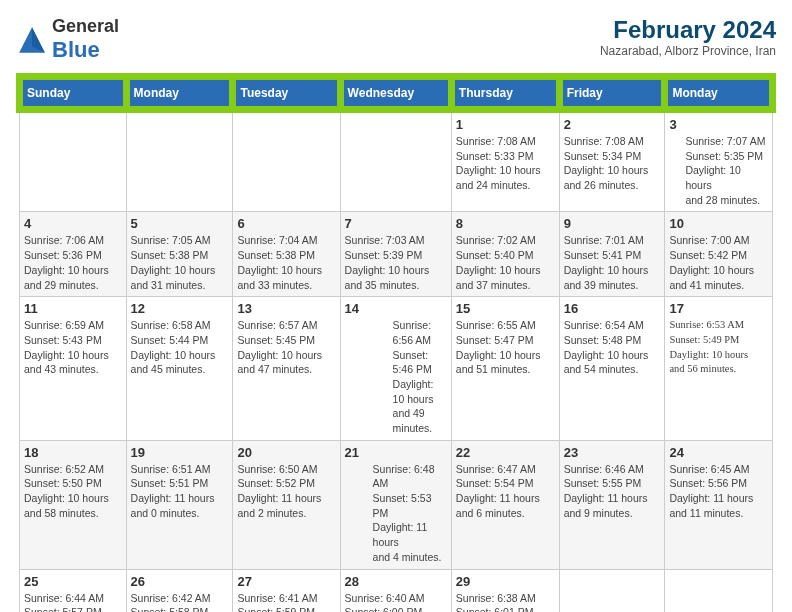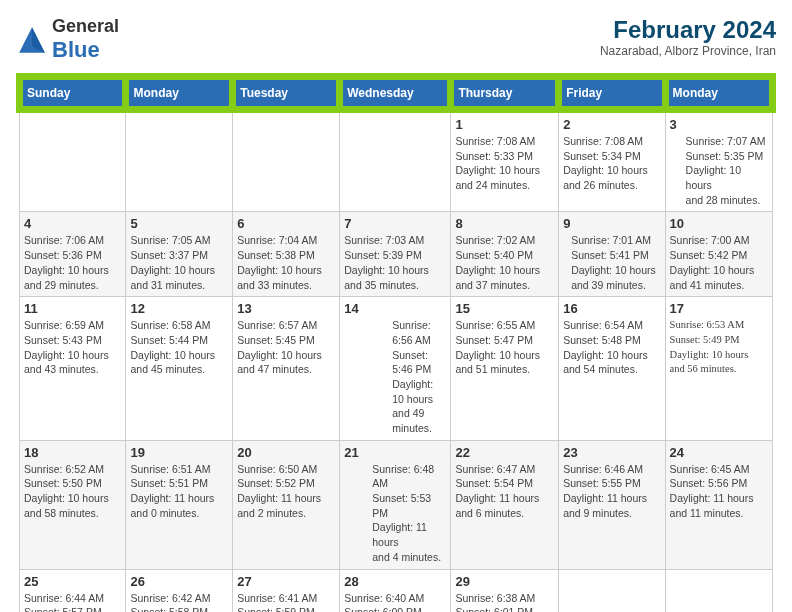--- a/index.html
+++ b/index.html
@@ -150,21 +150,21 @@
         <td>
           <div class="day-number">4</div>
           <div class="day-info" style="white-space: pre-line;">Sunrise: 7:06 AM
 Sunset: 5:36 PM
 Daylight: 10 hours
 and 29 minutes.</div>
         </td>
         <td>
           <div class="day-number">5</div>
           <div class="day-info" style="white-space: pre-line;">Sunrise: 7:05 AM
-Sunset: 3:37 PM
+Sunset: 5:38 PM
 Daylight: 10 hours
 and 31 minutes.</div>
         </td>
         <td>
           <div class="day-number">6</div>
           <div class="day-info" style="white-space: pre-line;">Sunrise: 7:04 AM
 Sunset: 5:38 PM
 Daylight: 10 hours
 and 33 minutes.</div>
         </td>
@@ -177,21 +177,21 @@
         </td>
         <td>
           <div class="day-number">8</div>
           <div class="day-info" style="white-space: pre-line;">Sunrise: 7:02 AM
 Sunset: 5:40 PM
 Daylight: 10 hours
 and 37 minutes.</div>
         </td>
         <td>
           <div class="day-number">9</div>
-          <div class="day-info" style="white-space: pre-line; margin-left: 8px;">Sunrise: 7:01 AM
+          <div class="day-info" style="white-space: pre-line;">Sunrise: 7:01 AM
 Sunset: 5:41 PM
 Daylight: 10 hours
 and 39 minutes.</div>
         </td>
         <td>
           <div class="day-number">10</div>
           <div class="day-info" style="white-space: pre-line;">Sunrise: 7:00 AM
 Sunset: 5:42 PM
 Daylight: 10 hours
 and 41 minutes.</div>

